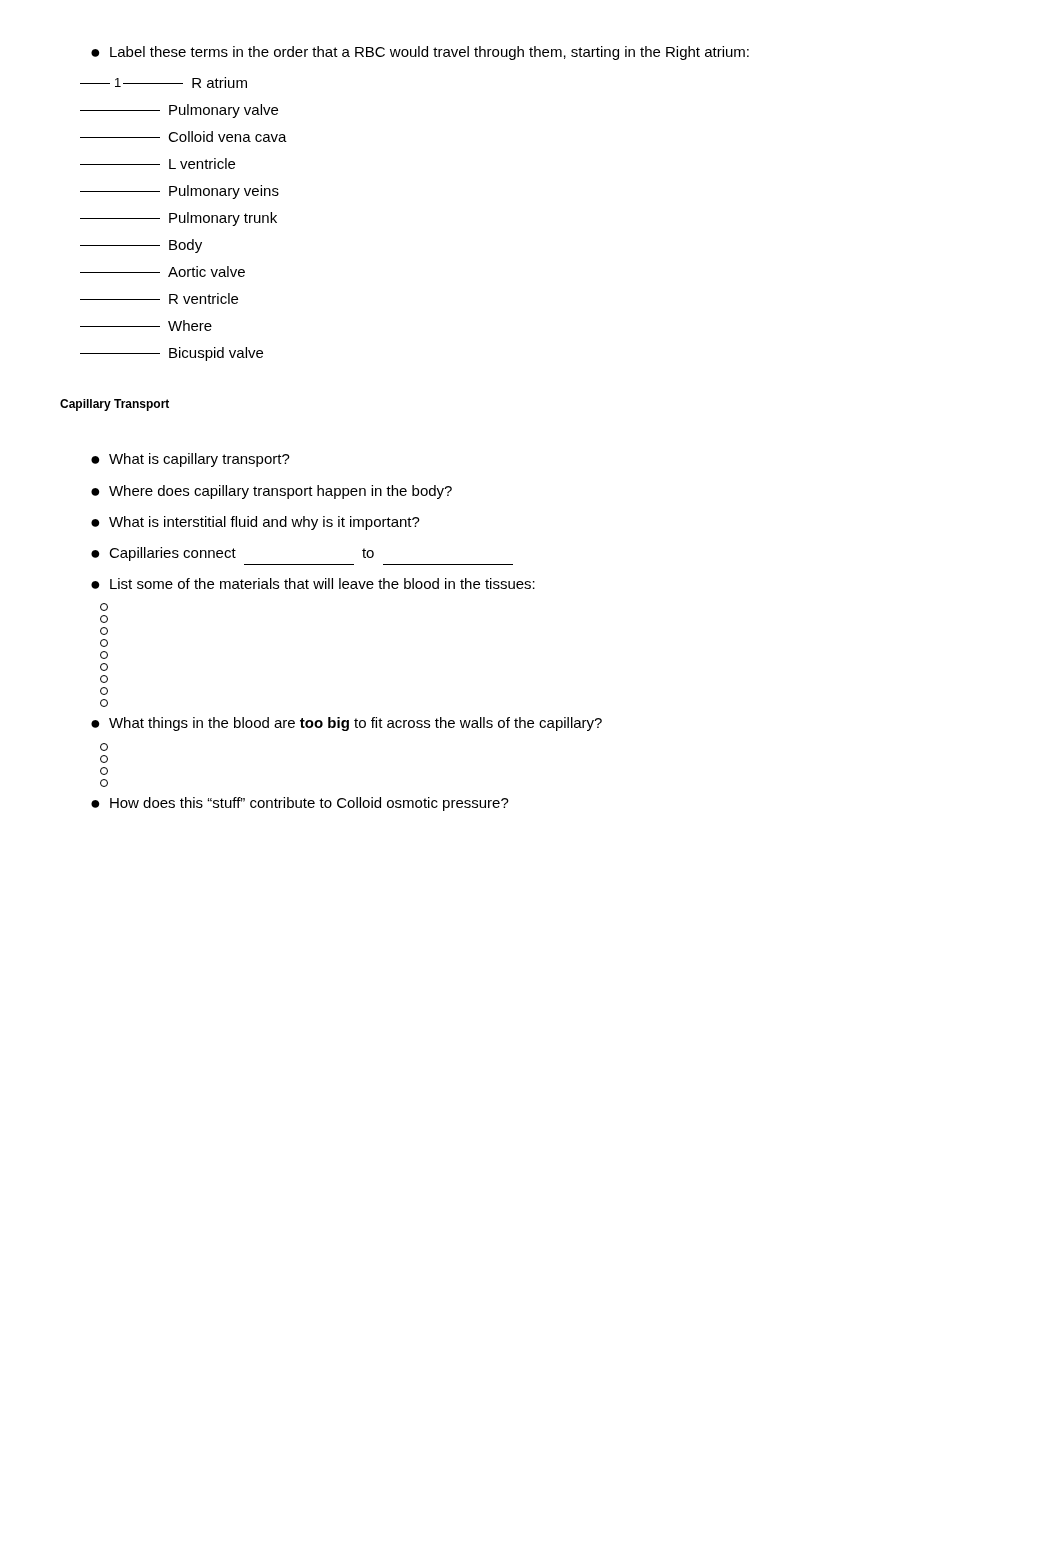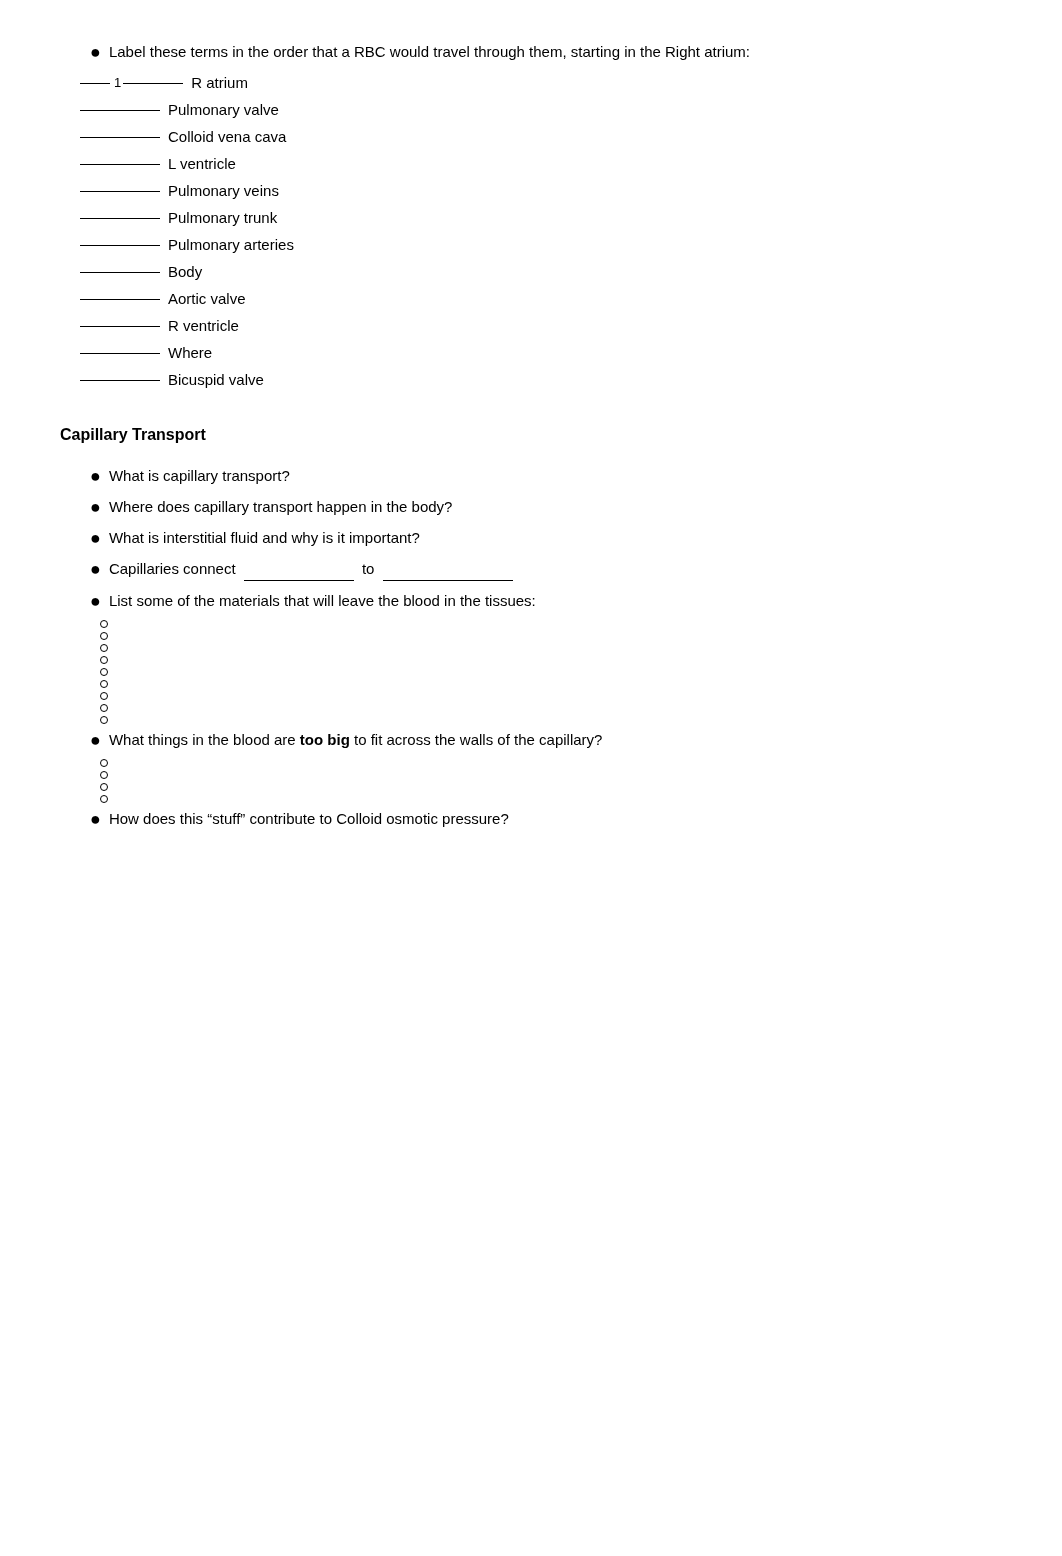--- a/index.html
+++ b/index.html
@@ -53,22 +53,22 @@
       vertical-align: bottom;
     }
 
     .fill-number {
       font-size: 13px;
       margin-right: 2px;
     }
 
     .section-title {
       font-weight: bold;
-      font-size: 16px;
-      margin: 30px 0 16px 0;
+      font-size: 12px;
+      margin: 30px 0 33px 0;
     }
 
     .sub-list {
       margin-left: 40px;
       list-style: none;
     }
 
     .sub-list li {
       display: flex;
       align-items: center;
@@ -158,24 +158,20 @@
   <div class="fill-row">
     <span class="blank-line"></span>
     <span>Pulmonary veins</span>
   </div>
   <div class="fill-row">
     <span class="blank-line"></span>
     <span>Pulmonary trunk</span>
   </div>
   <div class="fill-row">
     <span class="blank-line"></span>
-    <span>Pulmonary arteries</span>
-  </div>
-  <div class="fill-row">
-    <span class="blank-line"></span>
     <span>Body</span>
   </div>
   <div class="fill-row">
     <span class="blank-line"></span>
     <span>Aortic valve</span>
   </div>
   <div class="fill-row">
     <span class="blank-line"></span>
     <span>R ventricle</span>
   </div>

